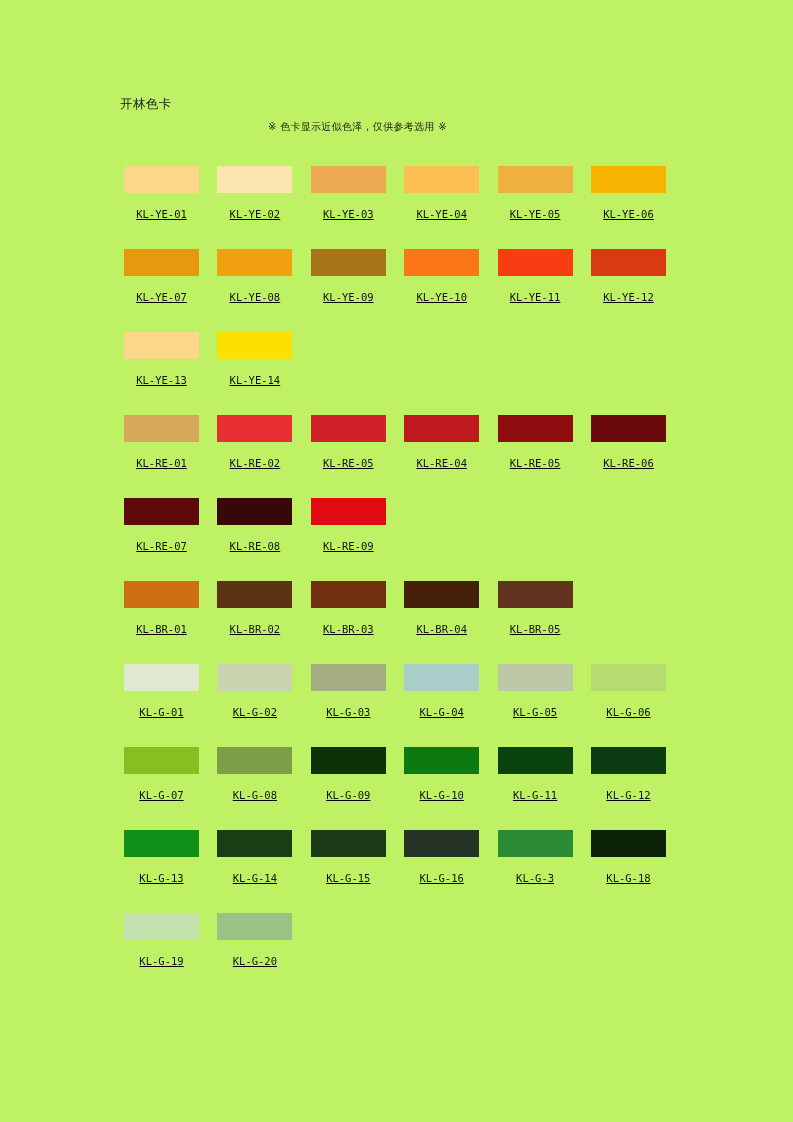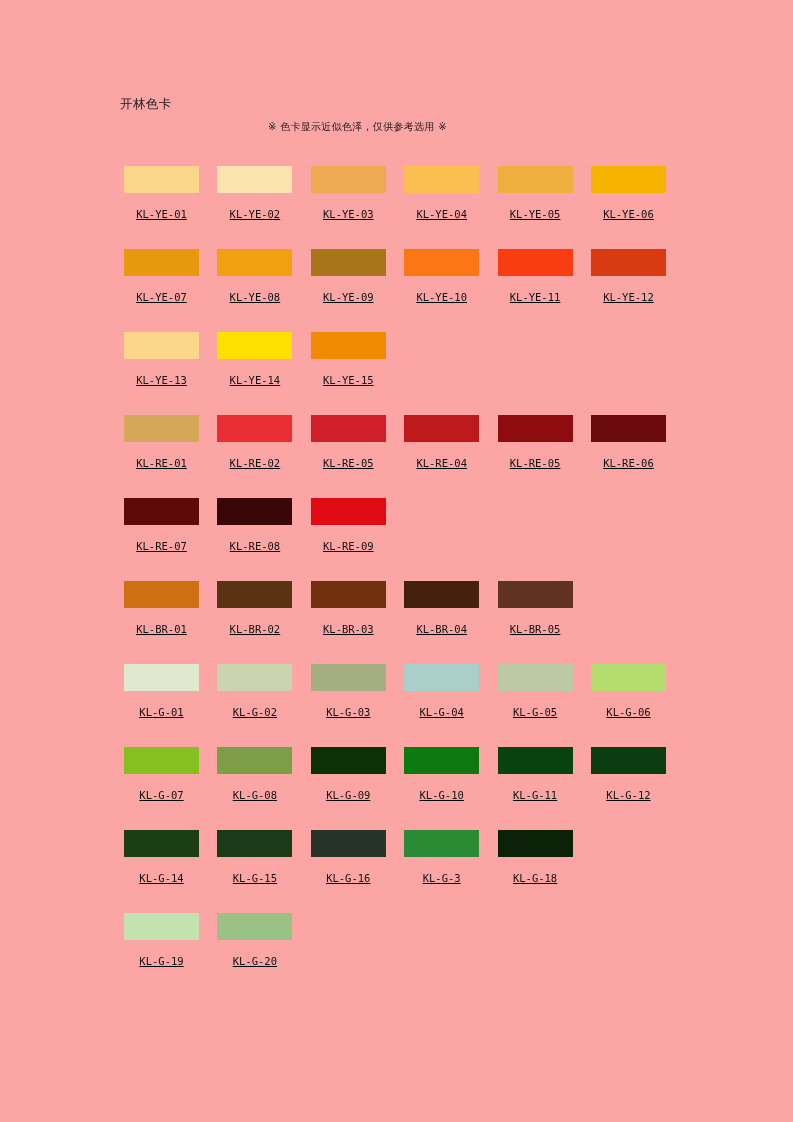--- a/index.html
+++ b/index.html
@@ -15,21 +15,21 @@
     font-family: "Liberation Serif", "DejaVu Serif", serif;
     color: #000000;
     overflow: hidden;
   }
   .page {
     position: absolute;
     left: 0;
     top: 0;
     width: 793px;
     height: 1122px;
-    background: #fca5a5;
+    background: #bef264;
   }
   .doc-title {
     position: absolute;
     left: 120px;
     top: 96px;
     font-family: "DejaVu Sans", "Liberation Sans", sans-serif;
     font-size: 12.5px;
     line-height: 16px;
     color: #1a1a1a;
     white-space: nowrap;
@@ -154,24 +154,20 @@
       </div>
       <div class="swatch-row">
         <div class="swatch-cell">
           <div class="swatch-chip" style="background: rgb(251, 214, 139);"></div>
           <div class="swatch-label">KL-YE-13</div>
         </div>
         <div class="swatch-cell">
           <div class="swatch-chip" style="background: rgb(251, 224, 0);"></div>
           <div class="swatch-label">KL-YE-14</div>
         </div>
-        <div class="swatch-cell">
-          <div class="swatch-chip" style="background: rgb(240, 138, 0);"></div>
-          <div class="swatch-label">KL-YE-15</div>
-        </div>
         <div class="swatch-cell empty">
           <div class="swatch-chip"></div>
           <div class="swatch-label"></div>
         </div>
         <div class="swatch-cell empty">
           <div class="swatch-chip"></div>
           <div class="swatch-label"></div>
         </div>
         <div class="swatch-cell empty">
           <div class="swatch-chip"></div>
@@ -303,20 +299,24 @@
           <div class="swatch-chip" style="background: rgb(9, 66, 12);"></div>
           <div class="swatch-label">KL-G-11</div>
         </div>
         <div class="swatch-cell">
           <div class="swatch-chip" style="background: rgb(12, 60, 18);"></div>
           <div class="swatch-label">KL-G-12</div>
         </div>
       </div>
       <div class="swatch-row">
         <div class="swatch-cell">
+          <div class="swatch-chip" style="background: rgb(18, 145, 26);"></div>
+          <div class="swatch-label">KL-G-13</div>
+        </div>
+        <div class="swatch-cell">
           <div class="swatch-chip" style="background: rgb(28, 62, 23);"></div>
           <div class="swatch-label">KL-G-14</div>
         </div>
         <div class="swatch-cell">
           <div class="swatch-chip" style="background: rgb(27, 58, 24);"></div>
           <div class="swatch-label">KL-G-15</div>
         </div>
         <div class="swatch-cell">
           <div class="swatch-chip" style="background: rgb(38, 52, 40);"></div>
           <div class="swatch-label">KL-G-16</div>

